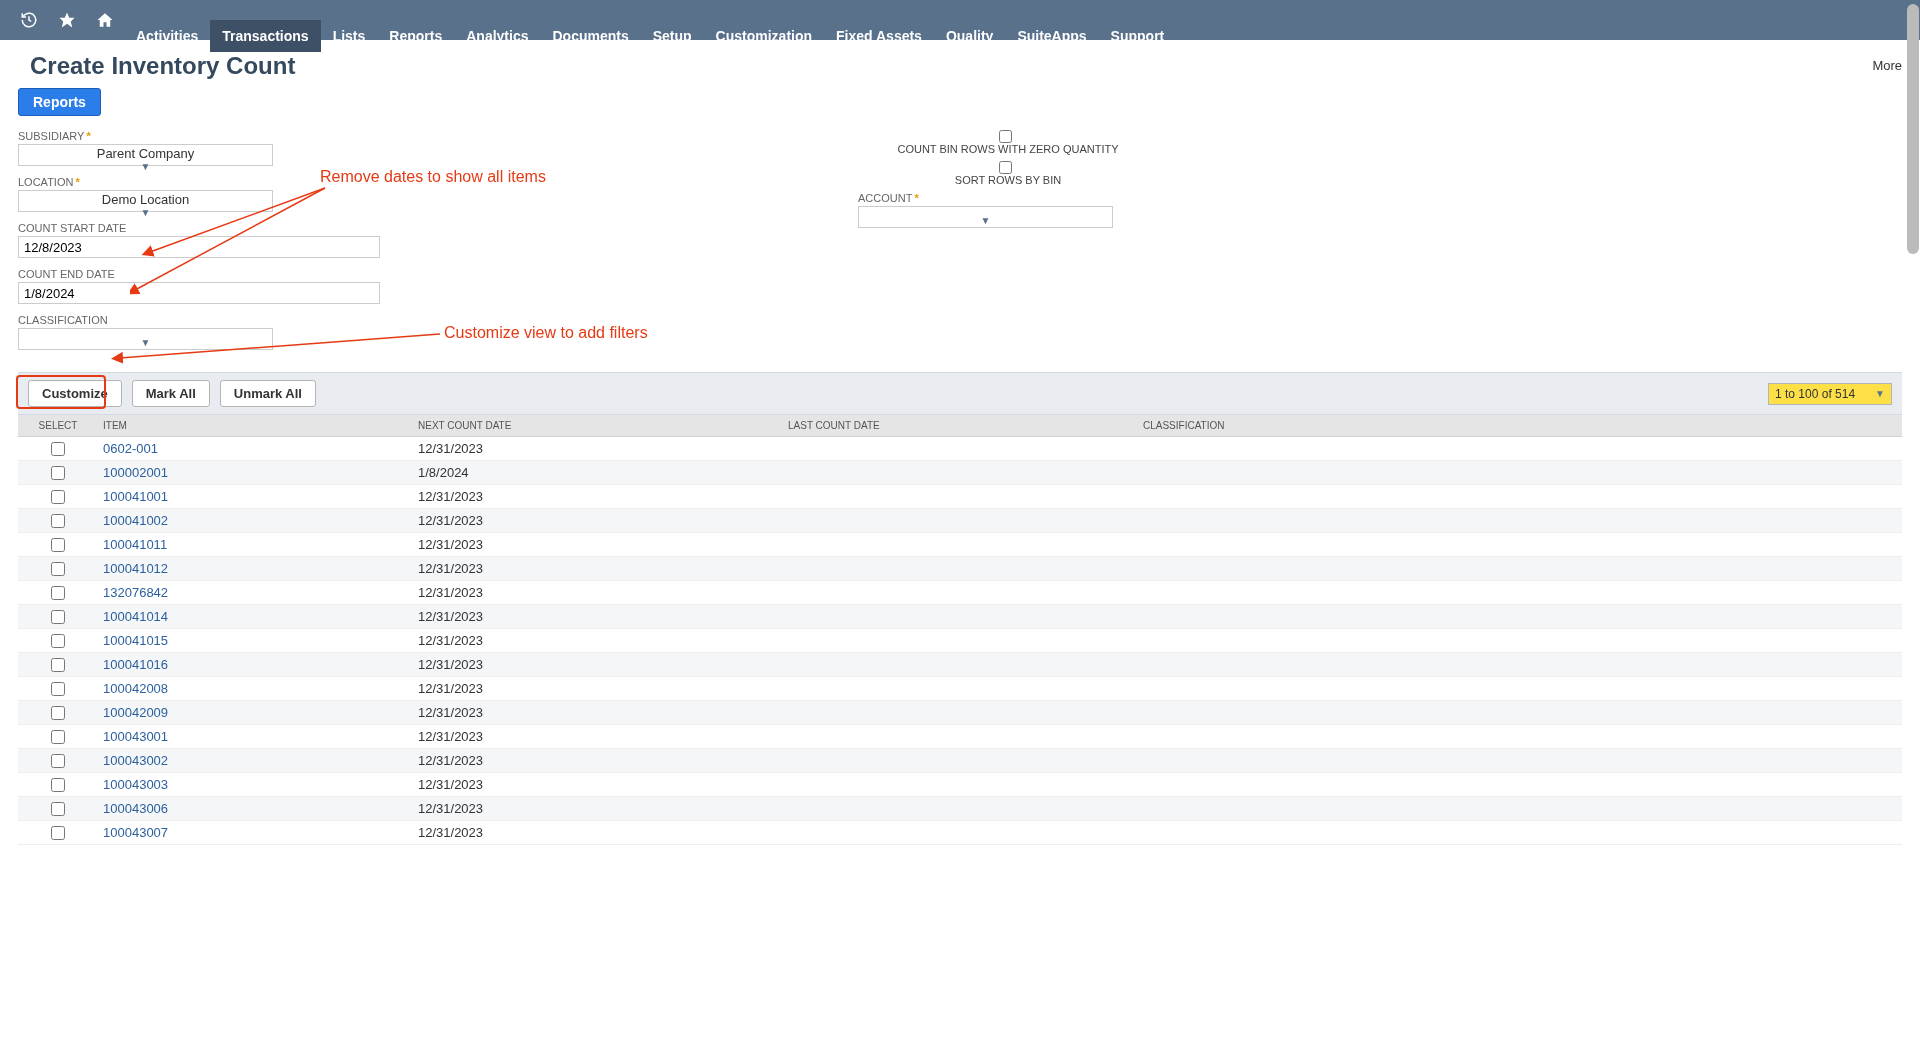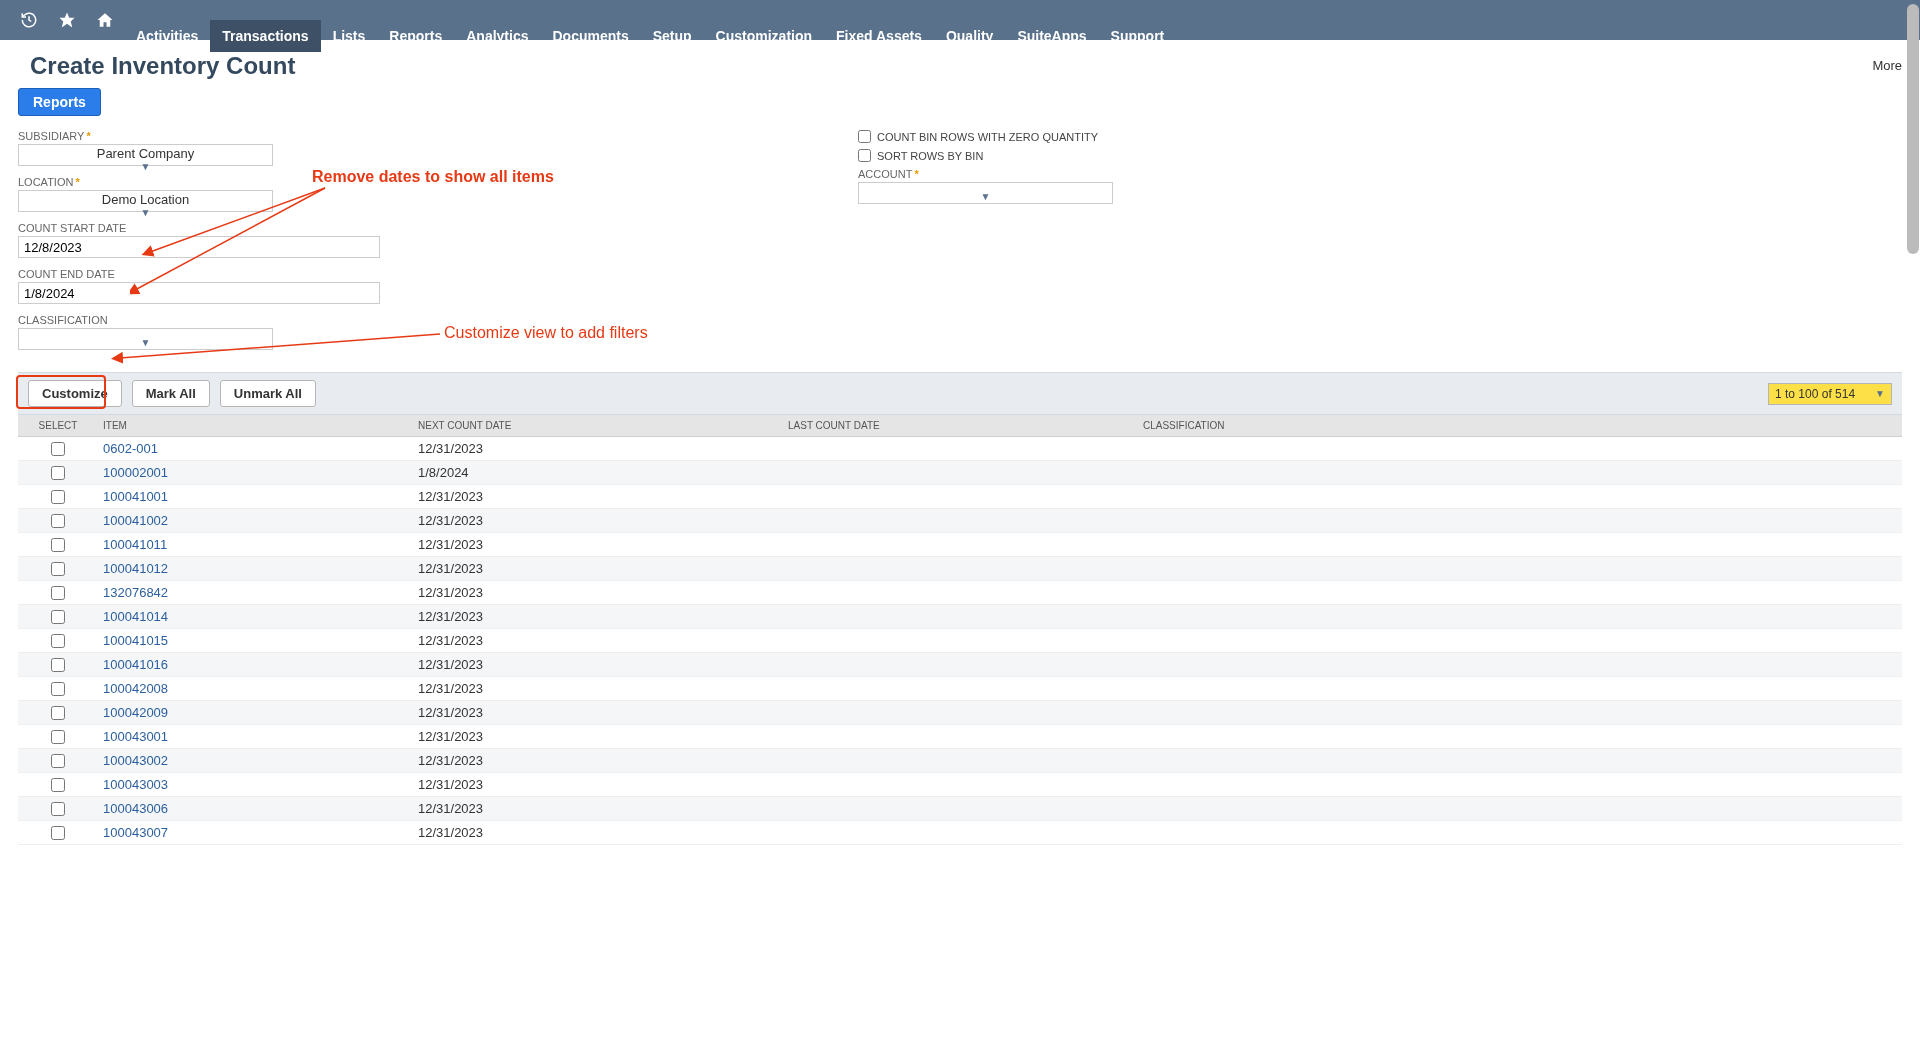--- a/index.html
+++ b/index.html
@@ -99,20 +99,21 @@
   .select-ctl { width: 255px; position: relative; display: flex; align-items: center; justify-content: space-between; flex-direction: column; }
   .select-ctl .caret { color: #5a718c; font-size: 10px; }
   .text-ctl { width: 362px; }
   
   .checkbox-row {
     display: flex;
     align-items: center;
     margin-bottom: 6px;
     font-size: 11px;
     color: #444;
+    flex-direction: column;
   }
   .checkbox-row input { margin-right: 6px; }
   
   .annotation {
     position: absolute;
     color: #e63a15;
     font-size: 16px;
   }
   
   .arrow-svg { position: absolute; pointer-events: none; }
@@ -290,21 +291,21 @@
         <span class="field-label"><span>ACCOUNT</span><span class="req-star">*</span></span>
         <div class="select-ctl">
           <span></span>
           <span class="caret">▼</span>
         </div>
       </div>
     </div>
   </div>
 
   
-  <div class="annotation" style="left:312px; top:128px;font-weight:bold;">Remove dates to show all items</div>
+  <div class="annotation" style="left:320px; top:128px;">Remove dates to show all items</div>
   <svg class="arrow-svg" style="left:130px; top:140px;" width="200" height="120">
     <defs>
         <marker id="ah1" markerWidth="8" markerHeight="8" refX="2" refY="4" orient="auto">
           <polygon points="0,0 8,4 0,8" fill="#e63a15"></polygon>
         </marker>
       </defs>
     <line x1="195" y1="8" x2="20" y2="72" stroke="#e63a15" stroke-width="1.5" marker-end="url(#ah1)"></line>
     <line x1="195" y1="8" x2="5" y2="110" stroke="#e63a15" stroke-width="1.5" marker-end="url(#ah1)"></line>
   </svg>
 

